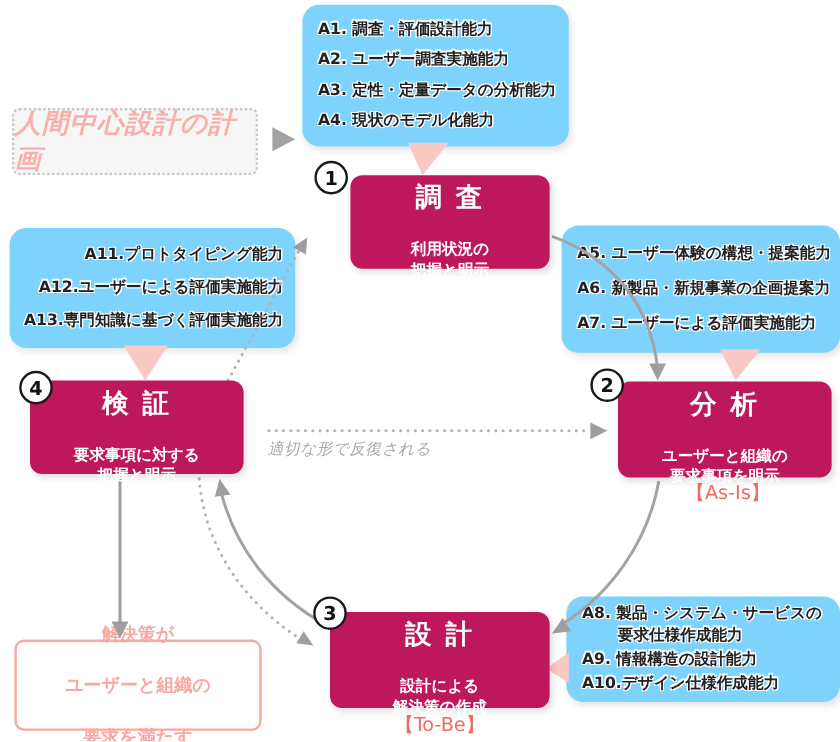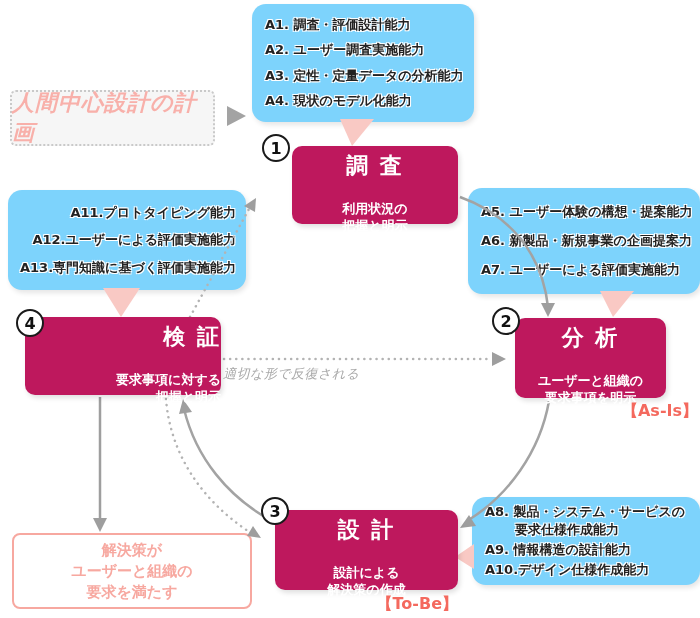--- a/index.html
+++ b/index.html
@@ -26,53 +26,53 @@
   #abox-design  {left:472px;top:497px;width:228px;height:88px;}
   
   .node{
     position:absolute;background:#be185d;border-radius:10px;z-index:3;
     color:#fff;text-align:center;box-sizing:border-box;padding-top:7px;
     box-shadow:2px 3px 5px rgba(0,0,0,0.12);
   }
   .node .title{font-size:22px;font-weight:bold;letter-spacing:2px;line-height:1.2;}
   .node .sub{font-size:13px;font-weight:bold;line-height:17px;margin-top:21px;}
   #node-survey  {left:292px;top:146px;width:166px;height:78px;}
-  #node-analysis{left:515px;top:318px;width:151px;height:80px;}
-  #node-verify  {left:25px; top:317px;width:196px;height:78px;text-align:right;}
+  #node-analysis{left:515px;top:318px;width:178px;height:80px;}
+  #node-verify  {left:25px; top:317px;width:178px;height:78px;}
   #node-design  {left:275px;top:510px;width:183px;height:80px;}
   
   .numcircle{
     position:absolute;width:28px;height:28px;border-radius:50%;
     background:#fff;border:2px solid #1a1a1a;z-index:5;box-sizing:border-box;
     display:flex;align-items:center;justify-content:center;
     font-size:16px;font-weight:bold;color:#111;
   }
   #circle-1{left:262px;top:134px;}
   #circle-2{left:492px;top:307px;}
   #circle-3{left:261px;top:497px;}
   #circle-4{left:16px; top:309px;}
   
   .tag{
-    position:absolute;z-index:3;font-size:16px;font-weight:bold;color:#f4695e;
-    text-align:right;width:183px;
+    position:absolute;z-index:3;font-size:16px;font-weight:normal;color:#f4695e;
+    text-align:center;width:183px;
   }
   #tag-asis{left:515px;top:401px;}
   #tag-tobe{left:275px;top:594px;}
   
   #plan-box{
     position:absolute;left:10px;top:90px;width:205px;height:56px;z-index:1;
     background:#f6f6f6;border:2px dotted #c9c9c9;border-radius:6px;box-sizing:border-box;
     display:flex;align-items:center;justify-content:center;
   }
   #plan-box .plabel{font-size:22px;font-weight:bold;color:#f8b0aa;letter-spacing:1px;font-style:italic;}
   
   #outcome-box{
-    position:absolute;left:12px;top:533px;width:240px;height:76px;z-index:1;
+    position:absolute;left:12px;top:533px;width:206px;height:76px;z-index:1;
     background:#fff;border:2px solid #f7a8a0;border-radius:8px;box-sizing:border-box;
-    display:flex;flex-direction:column;align-items:center;justify-content:center;
+    display:flex;flex-direction:column;align-items:center;justify-content:center;gap:22px;
   }
   #outcome-box .oline{font-size:15px;font-weight:bold;color:#f7a8a0;line-height:21px;}
   
   #iteration-label{
     position:absolute;left:223px;top:365px;z-index:2;
     font-size:13px;color:#a9a9a9;letter-spacing:0.5px;font-style:italic;
   }
   
   #arrows{position:absolute;left:0;top:0;width:700px;height:618px;z-index:2;pointer-events:none;}
 </style>

